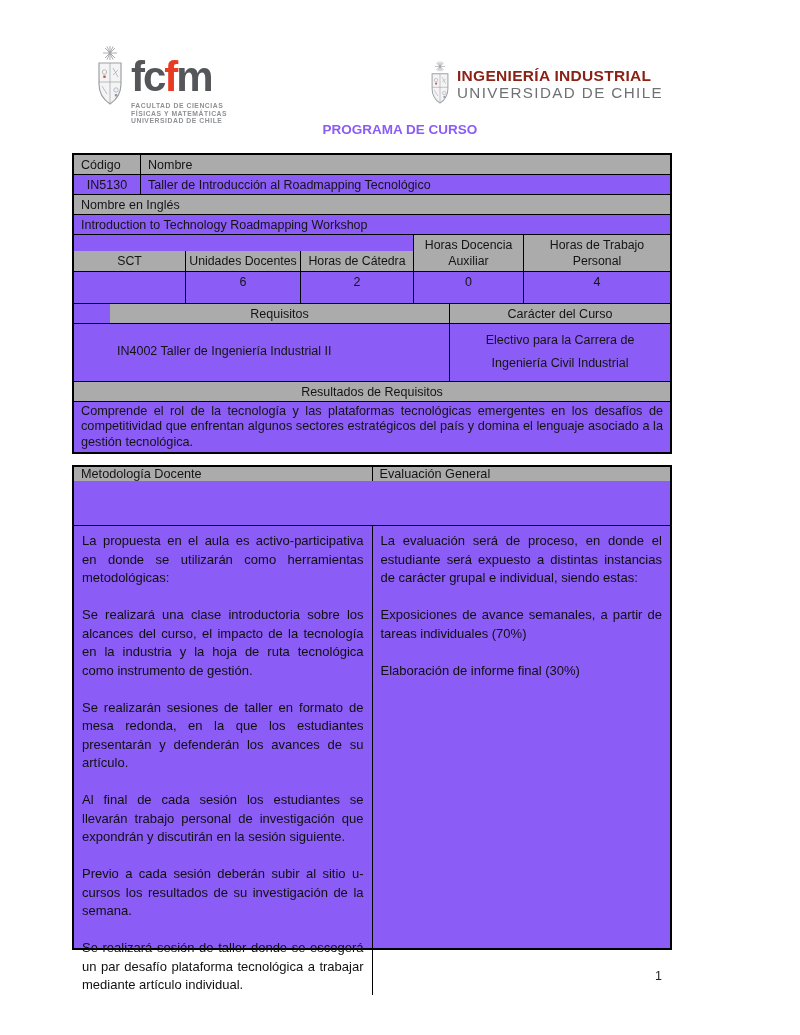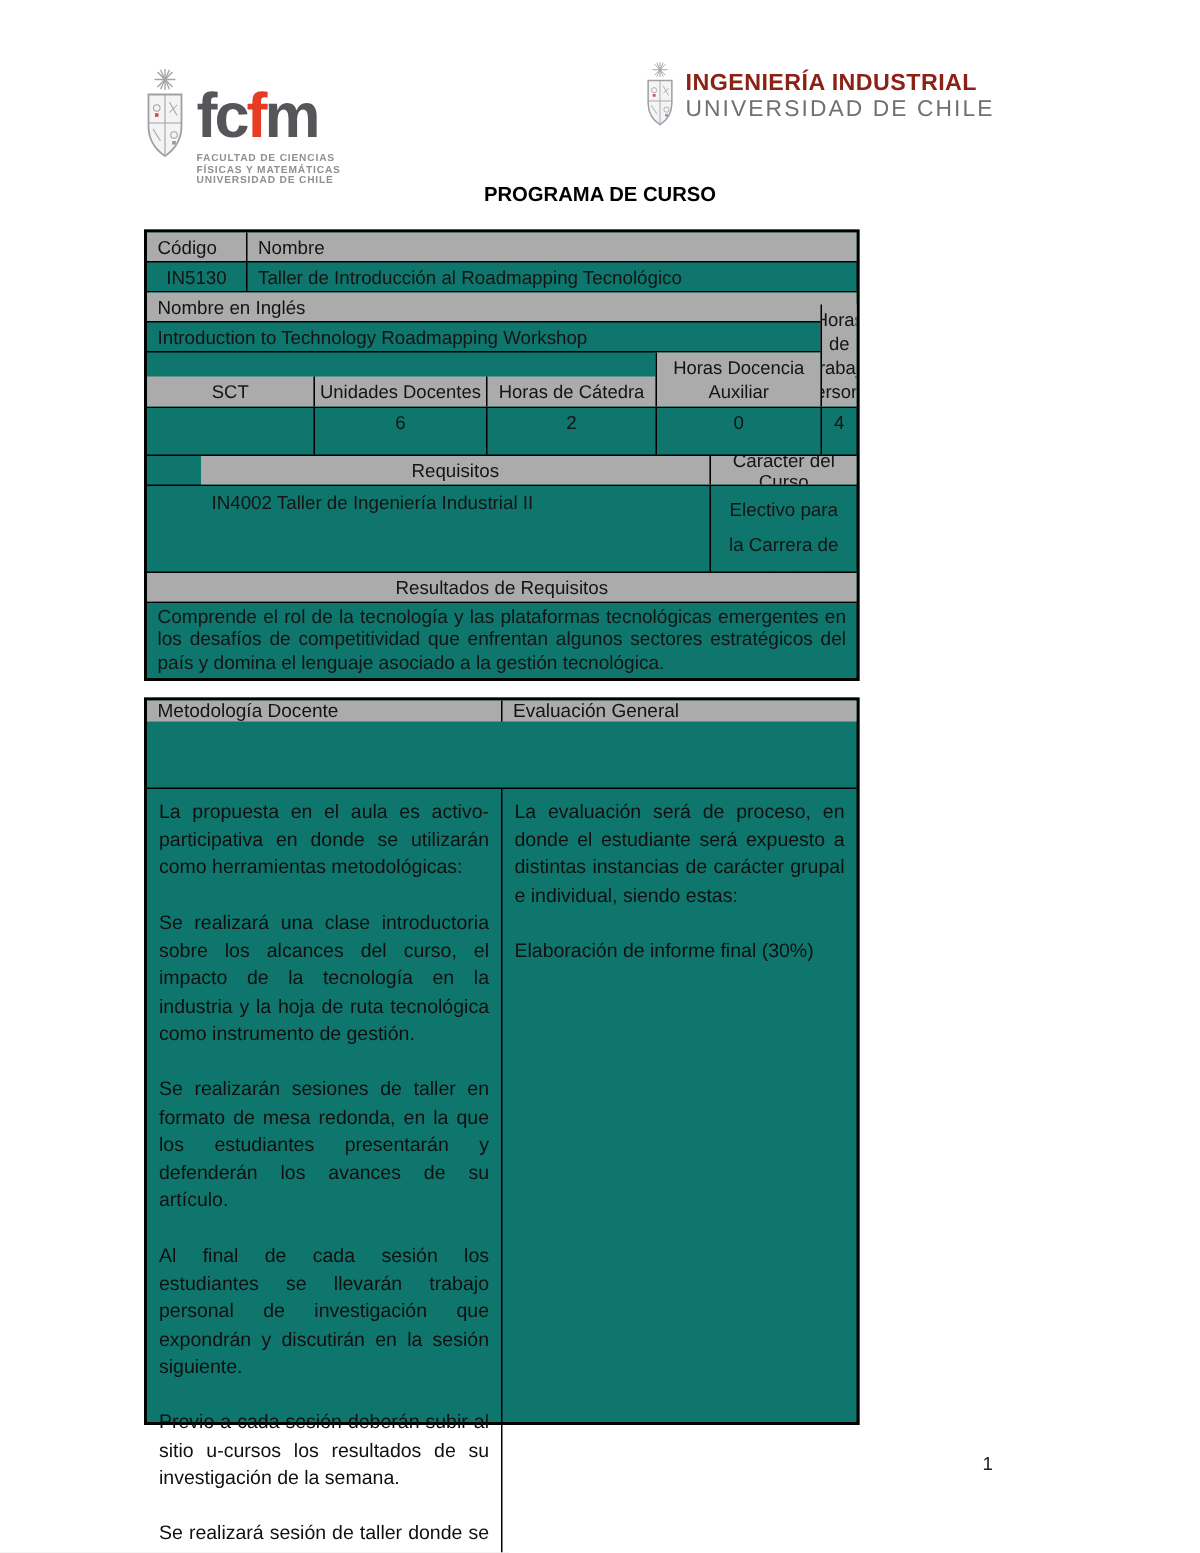--- a/index.html
+++ b/index.html
@@ -8,29 +8,29 @@
     font-family:"Liberation Sans", sans-serif;color:#141414;overflow:hidden;
     margin:0 auto;
   }
 
   
   .logo-left{position:absolute;left:95px;top:44px;display:flex;align-items:flex-start;}
   .logo-left .txtcol{margin-left:6px;margin-top:12px;}
   .fcfm-text{font-weight:bold;font-size:42px;line-height:42px;letter-spacing:-2px;color:#54565A;}
   .fcfm-text .red{color:#E73B24;}
   .fcfm-caption{margin-top:4px;font-size:6.8px;line-height:7.6px;letter-spacing:.55px;color:#8F9094;font-weight:bold;}
-  .logo-right{position:absolute;left:428px;top:40px;display:flex;align-items:flex-start;}
+  .logo-right{position:absolute;left:428px;top:60px;display:flex;align-items:flex-start;}
   .logo-right .txtcol{margin-left:5px;margin-top:7px;}
   .dii-line1{font-weight:bold;font-size:15.5px;line-height:17px;letter-spacing:.3px;color:#8C2115;}
   .dii-line2{font-size:15.2px;line-height:17px;letter-spacing:1.4px;color:#6F7073;}
   .doc-title{position:absolute;left:0;right:0;top:122px;text-align:center;
-    font-size:13.5px;font-weight:bold;color:#000000;}
-
-  
-  .tbl{position:absolute;left:96px;width:477px;border:2px solid #000;box-sizing:border-box;background:#0f766e;}
+    font-size:13.5px;font-weight:bold;color:#8b5cf6;}
+
+  
+  .tbl{position:absolute;left:72px;width:600px;border:2px solid #000;box-sizing:border-box;background:#8b5cf6;}
   .t1{top:153px;}
   .t2{top:465px;height:485px;display:flex;flex-direction:column;gap:44px;}
   .band{display:flex;align-items:stretch;border-top:1.5px solid #000;}
   .band:first-child{border-top:none;}
   .cell{box-sizing:border-box;border-left:1.5px solid #000;display:flex;align-items:center;
     padding:0 7px;font-size:12.5px;line-height:14px;overflow:hidden;}
   .cell:first-child{border-left:none;}
   .gray{background:#ABABAB;}
   .center{justify-content:center;text-align:center;}
   .h19{height:19px;}
@@ -44,21 +44,21 @@
   .cw-c1{width:111px;flex:none;}
   .cw-c2{width:115px;flex:none;}
   .cw-c3{width:113px;flex:none;}
   .cw-c4{width:110px;flex:none;}
   .cw-c5{flex:1;}
   .cw-req{width:339px;flex:none;margin-left:36px;}
   .cw-car{flex:1;}
 
   .credit-h{padding:2px 2px;font-size:12.3px;line-height:16px;}
   .credit-v{align-items:flex-start;padding-top:3px;}
-  .req-val{align-items:flex-start;padding-top:4px;}
+  .req-val{align-items:flex-start;padding-top:20px;}
   .car-val{align-items:flex-start;padding-top:5px;line-height:23px;}
   .res-par{display:block;padding:2px 7px;text-align:justify;font-size:12.7px;line-height:15.4px;height:auto;}
 
   
   .t2 .hdr-cell{font-size:12.7px;}
   .t2-body{flex:1;display:flex;border-top:1.5px solid #000;}
   .t2-col{box-sizing:border-box;flex:1;padding:6px 8px 0 8px;overflow:hidden;}
   .t2-col + .t2-col{border-left:1.5px solid #000;}
   .t2-col p{margin:0 0 18.5px 0;font-size:13px;line-height:18.5px;text-align:justify;color:#101010;}
   .t2-col p:last-child{margin-bottom:0;}
@@ -205,20 +205,21 @@
       <div class="t2-col">
         <p>La propuesta en el aula es activo-participativa en donde se utilizarán como herramientas metodológicas:</p>
         <p>Se realizará una clase introductoria sobre los alcances del curso, el impacto de la tecnología en la industria y la hoja de ruta tecnológica como instrumento de gestión.</p>
         <p>Se realizarán sesiones de taller en formato de mesa redonda, en la que los estudiantes presentarán y defenderán los avances de su artículo.</p>
         <p>Al final de cada sesión los estudiantes se llevarán trabajo personal de investigación que expondrán y discutirán en  la sesión siguiente.</p>
         <p>Previo a cada sesión deberán subir al sitio u-cursos los resultados de su investigación de la semana.</p>
         <p>Se realizará sesión de taller donde se escogerá un par desafío plataforma tecnológica a trabajar mediante artículo individual.</p>
       </div>
       <div class="t2-col">
         <p>La evaluación será de proceso, en donde el estudiante será expuesto a distintas instancias de carácter grupal e individual, siendo estas:</p>
+        <p>Exposiciones de avance semanales, a partir de tareas individuales (70%)</p>
         <p>Elaboración de informe final (30%)</p>
       </div>
     </div>
 
   </section>
 
   <div class="pagenum">1</div>
 
 </div>
 

